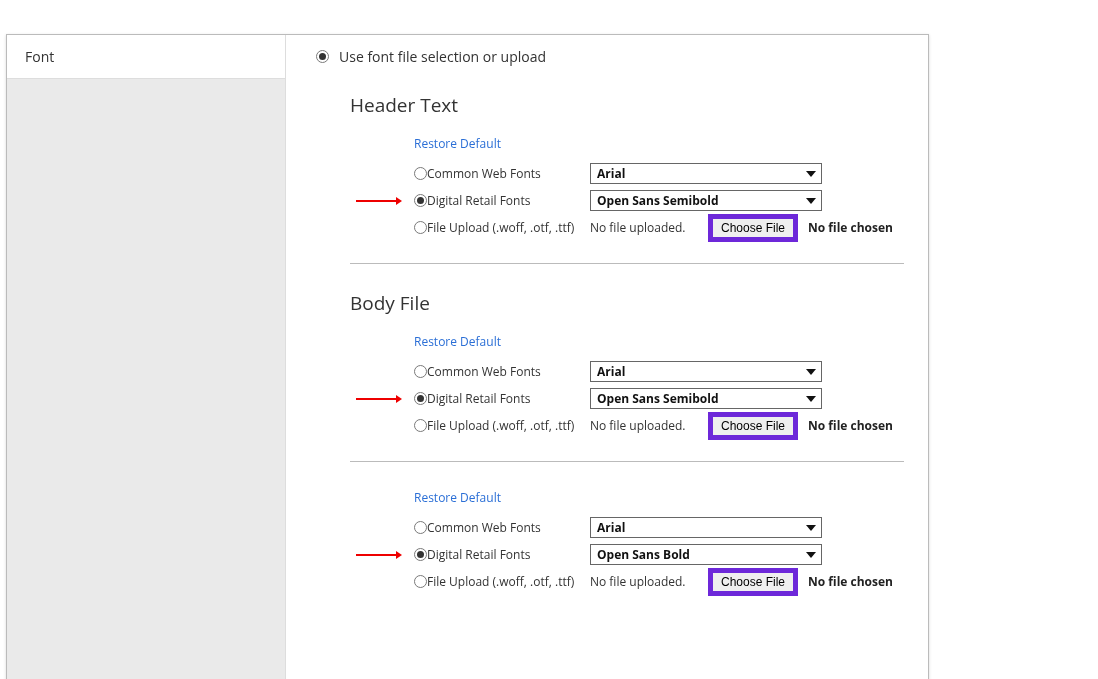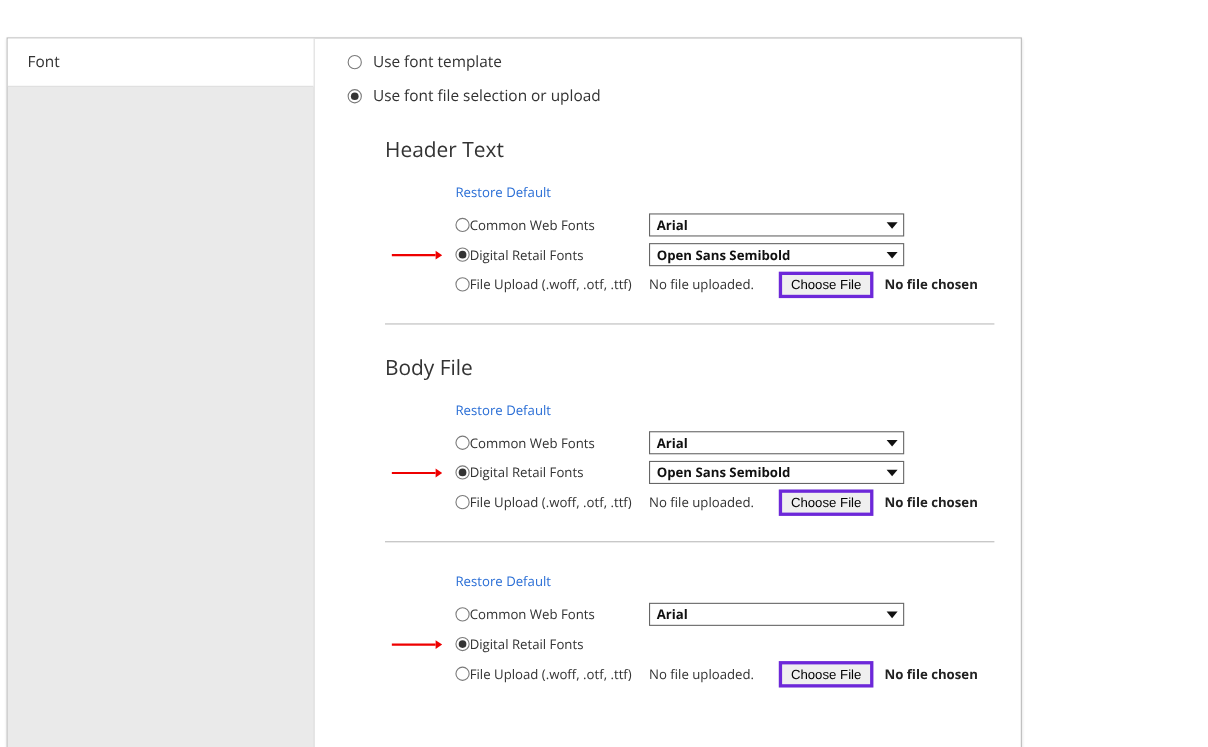--- a/index.html
+++ b/index.html
@@ -130,21 +130,21 @@
   }
   .file-status {
     font-size: 12px;
     color: #333;
     width: 108px;
   }
   .choose-btn {
     font-size: 12px;
     font-family: Arial, sans-serif;
     padding: 2px 8px;
-    border: 3px solid #6d28d9;
+    border: 5px solid #6d28d9;
     background: #efefef;
     cursor: pointer;
   }
   .file-chosen {
     font-size: 12px;
     font-weight: 700;
     color: #222;
   }
   .divider {
     border: none;
@@ -163,24 +163,20 @@
 
 <div class="frame">
 
   <div class="sidebar">
     <div class="sidebar-tab">Font</div>
   </div>
 
   <div class="main">
 
     <div class="top-radio-row">
-      <span class="radio"></span>
-      <span>Use font template</span>
-    </div>
-    <div class="top-radio-row">
       <span class="radio checked"></span>
       <span>Use font file selection or upload</span>
     </div>
 
     <div class="section">
       <h3 class="section-title">Header Text</h3>
       <div class="opts">
         <span class="restore">Restore Default</span>
 
         <div class="opt-row">
@@ -297,20 +293,26 @@
 
         <div class="opt-row">
           <svg class="arrow" viewBox="0 0 46 10">
             <line x1="0" y1="5" x2="40" y2="5" stroke="#e00" stroke-width="2"></line>
             <polygon points="40,1 46,5 40,9" fill="#e00"></polygon>
           </svg>
           <div class="left">
             <span class="radio checked"></span>
             <span>Digital Retail Fonts</span>
           </div>
+          <div class="right">
+            <div class="select">
+              <span>Open Sans Bold</span>
+              <span class="caret"></span>
+            </div>
+          </div>
         </div>
 
         <div class="opt-row">
           <div class="left">
             <span class="radio"></span>
             <span>File Upload (.woff, .otf, .ttf)</span>
           </div>
           <div class="right">
             <span class="file-status">No file uploaded.</span>
             <button class="choose-btn">Choose File</button>

